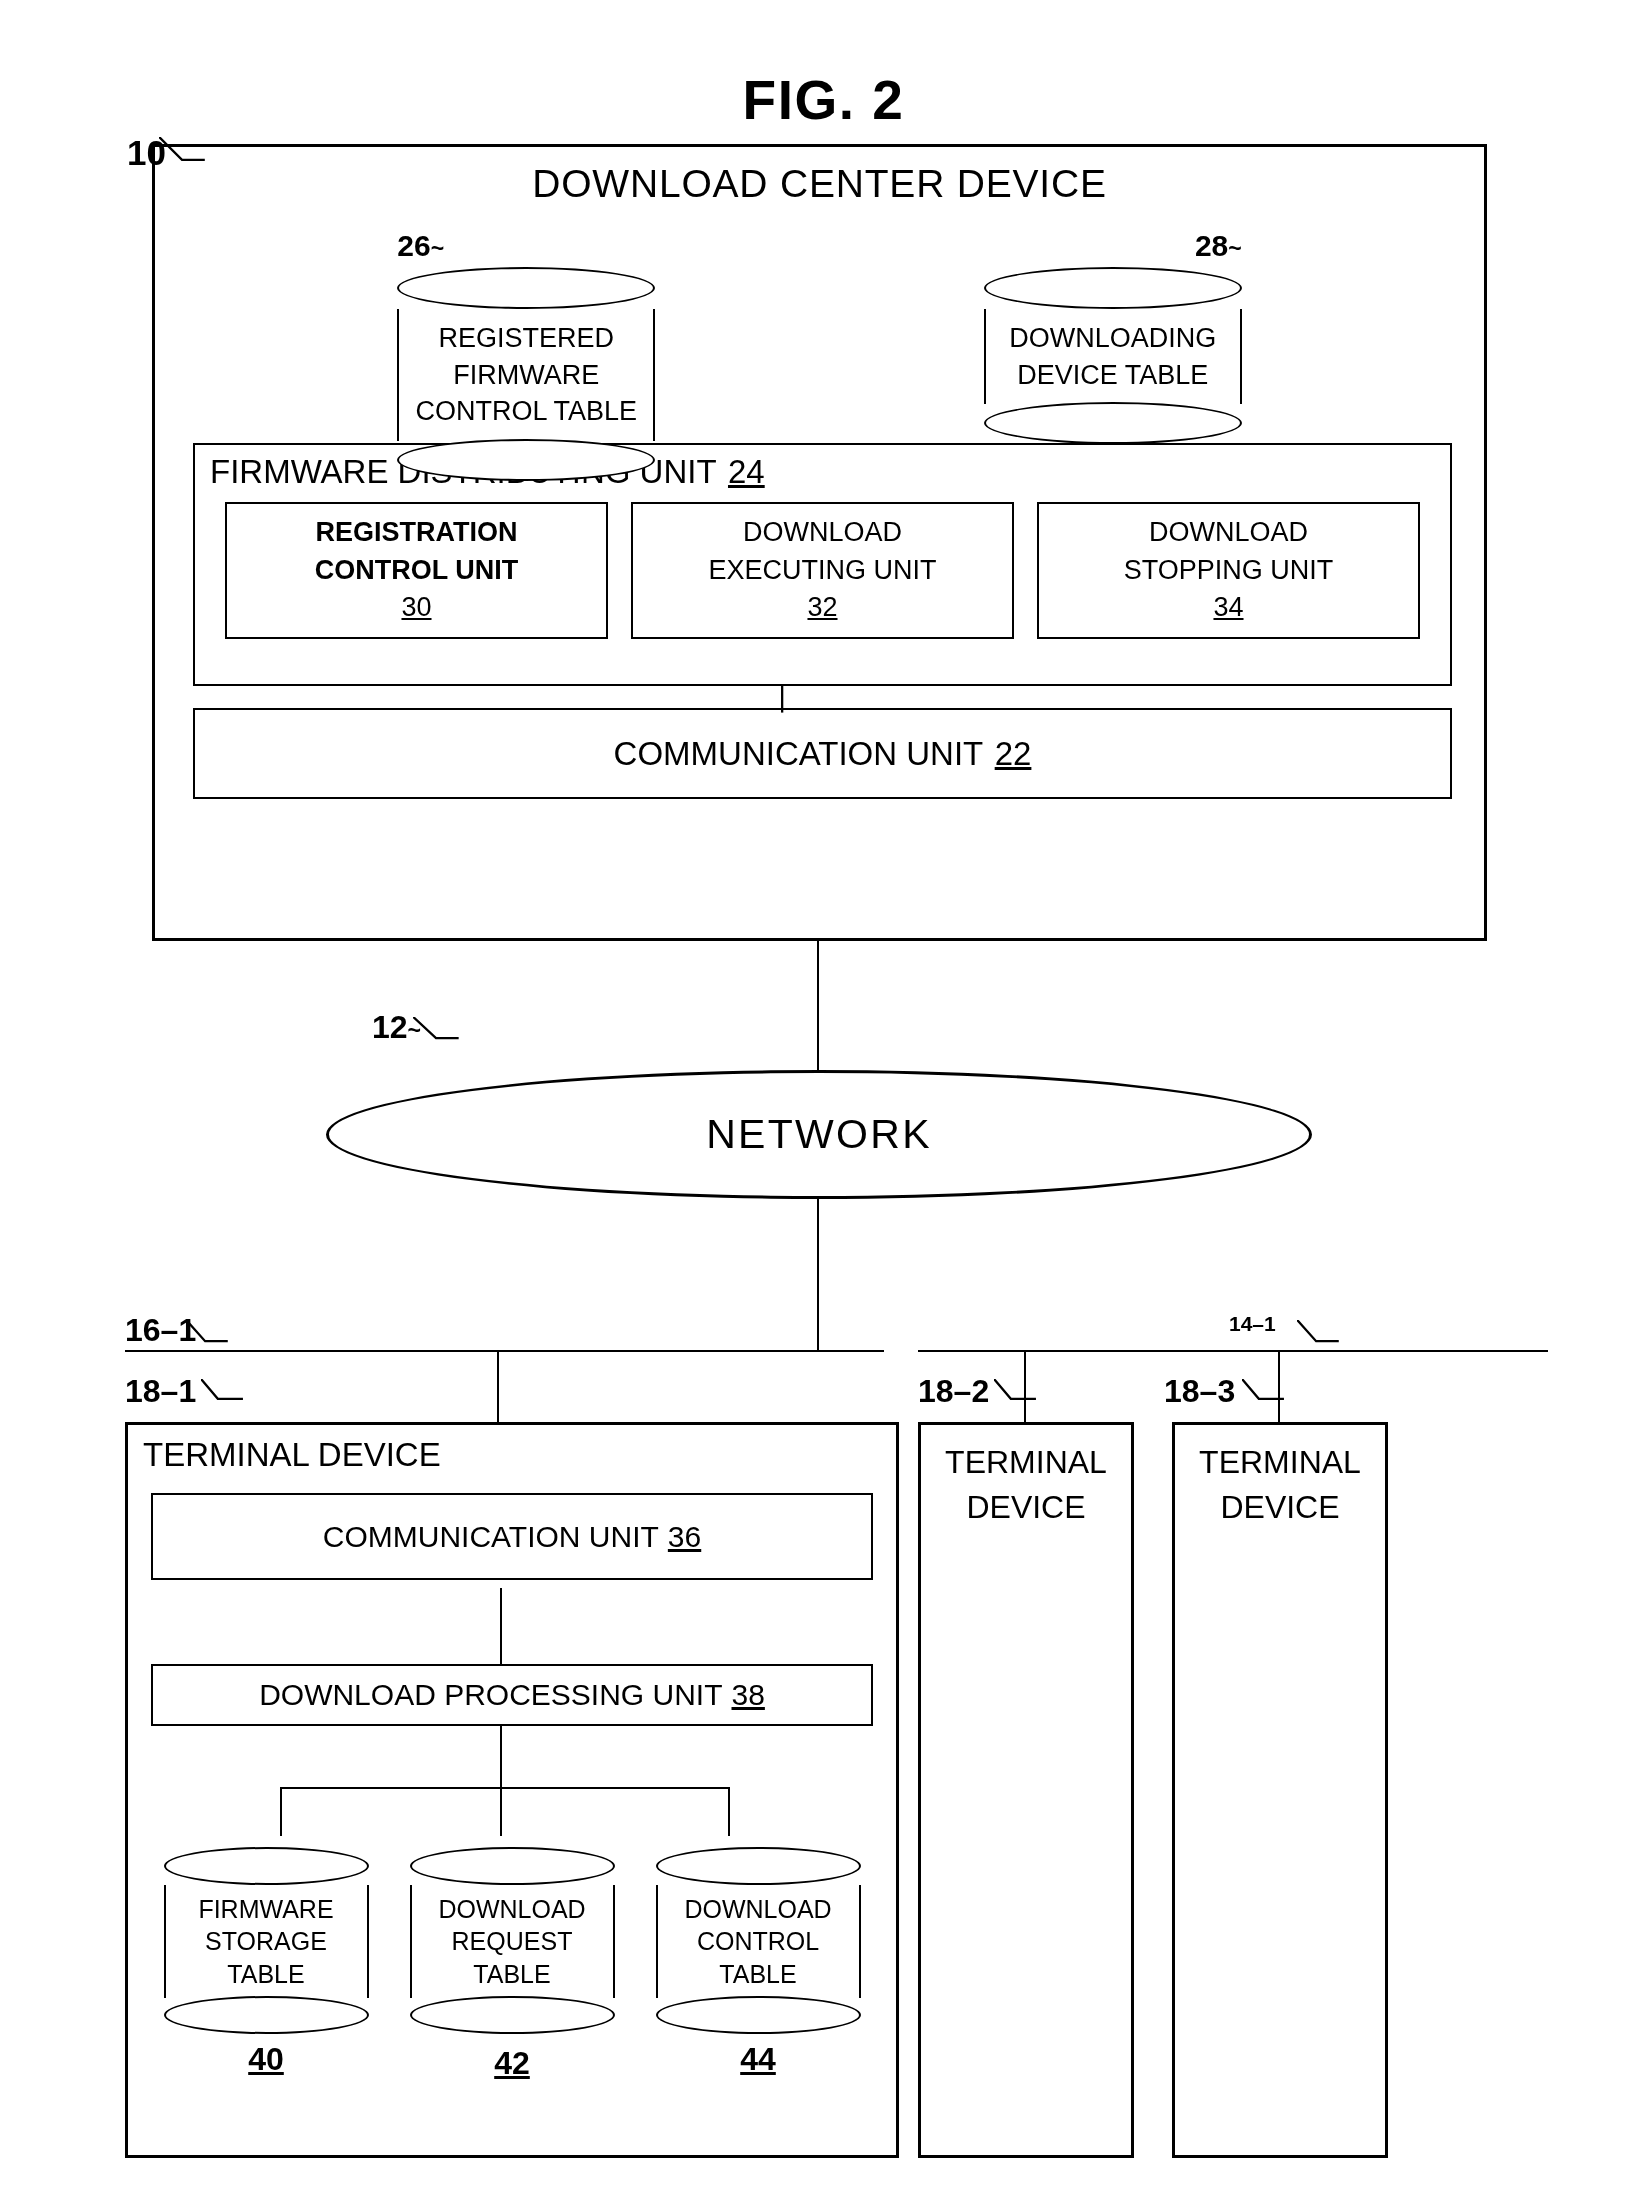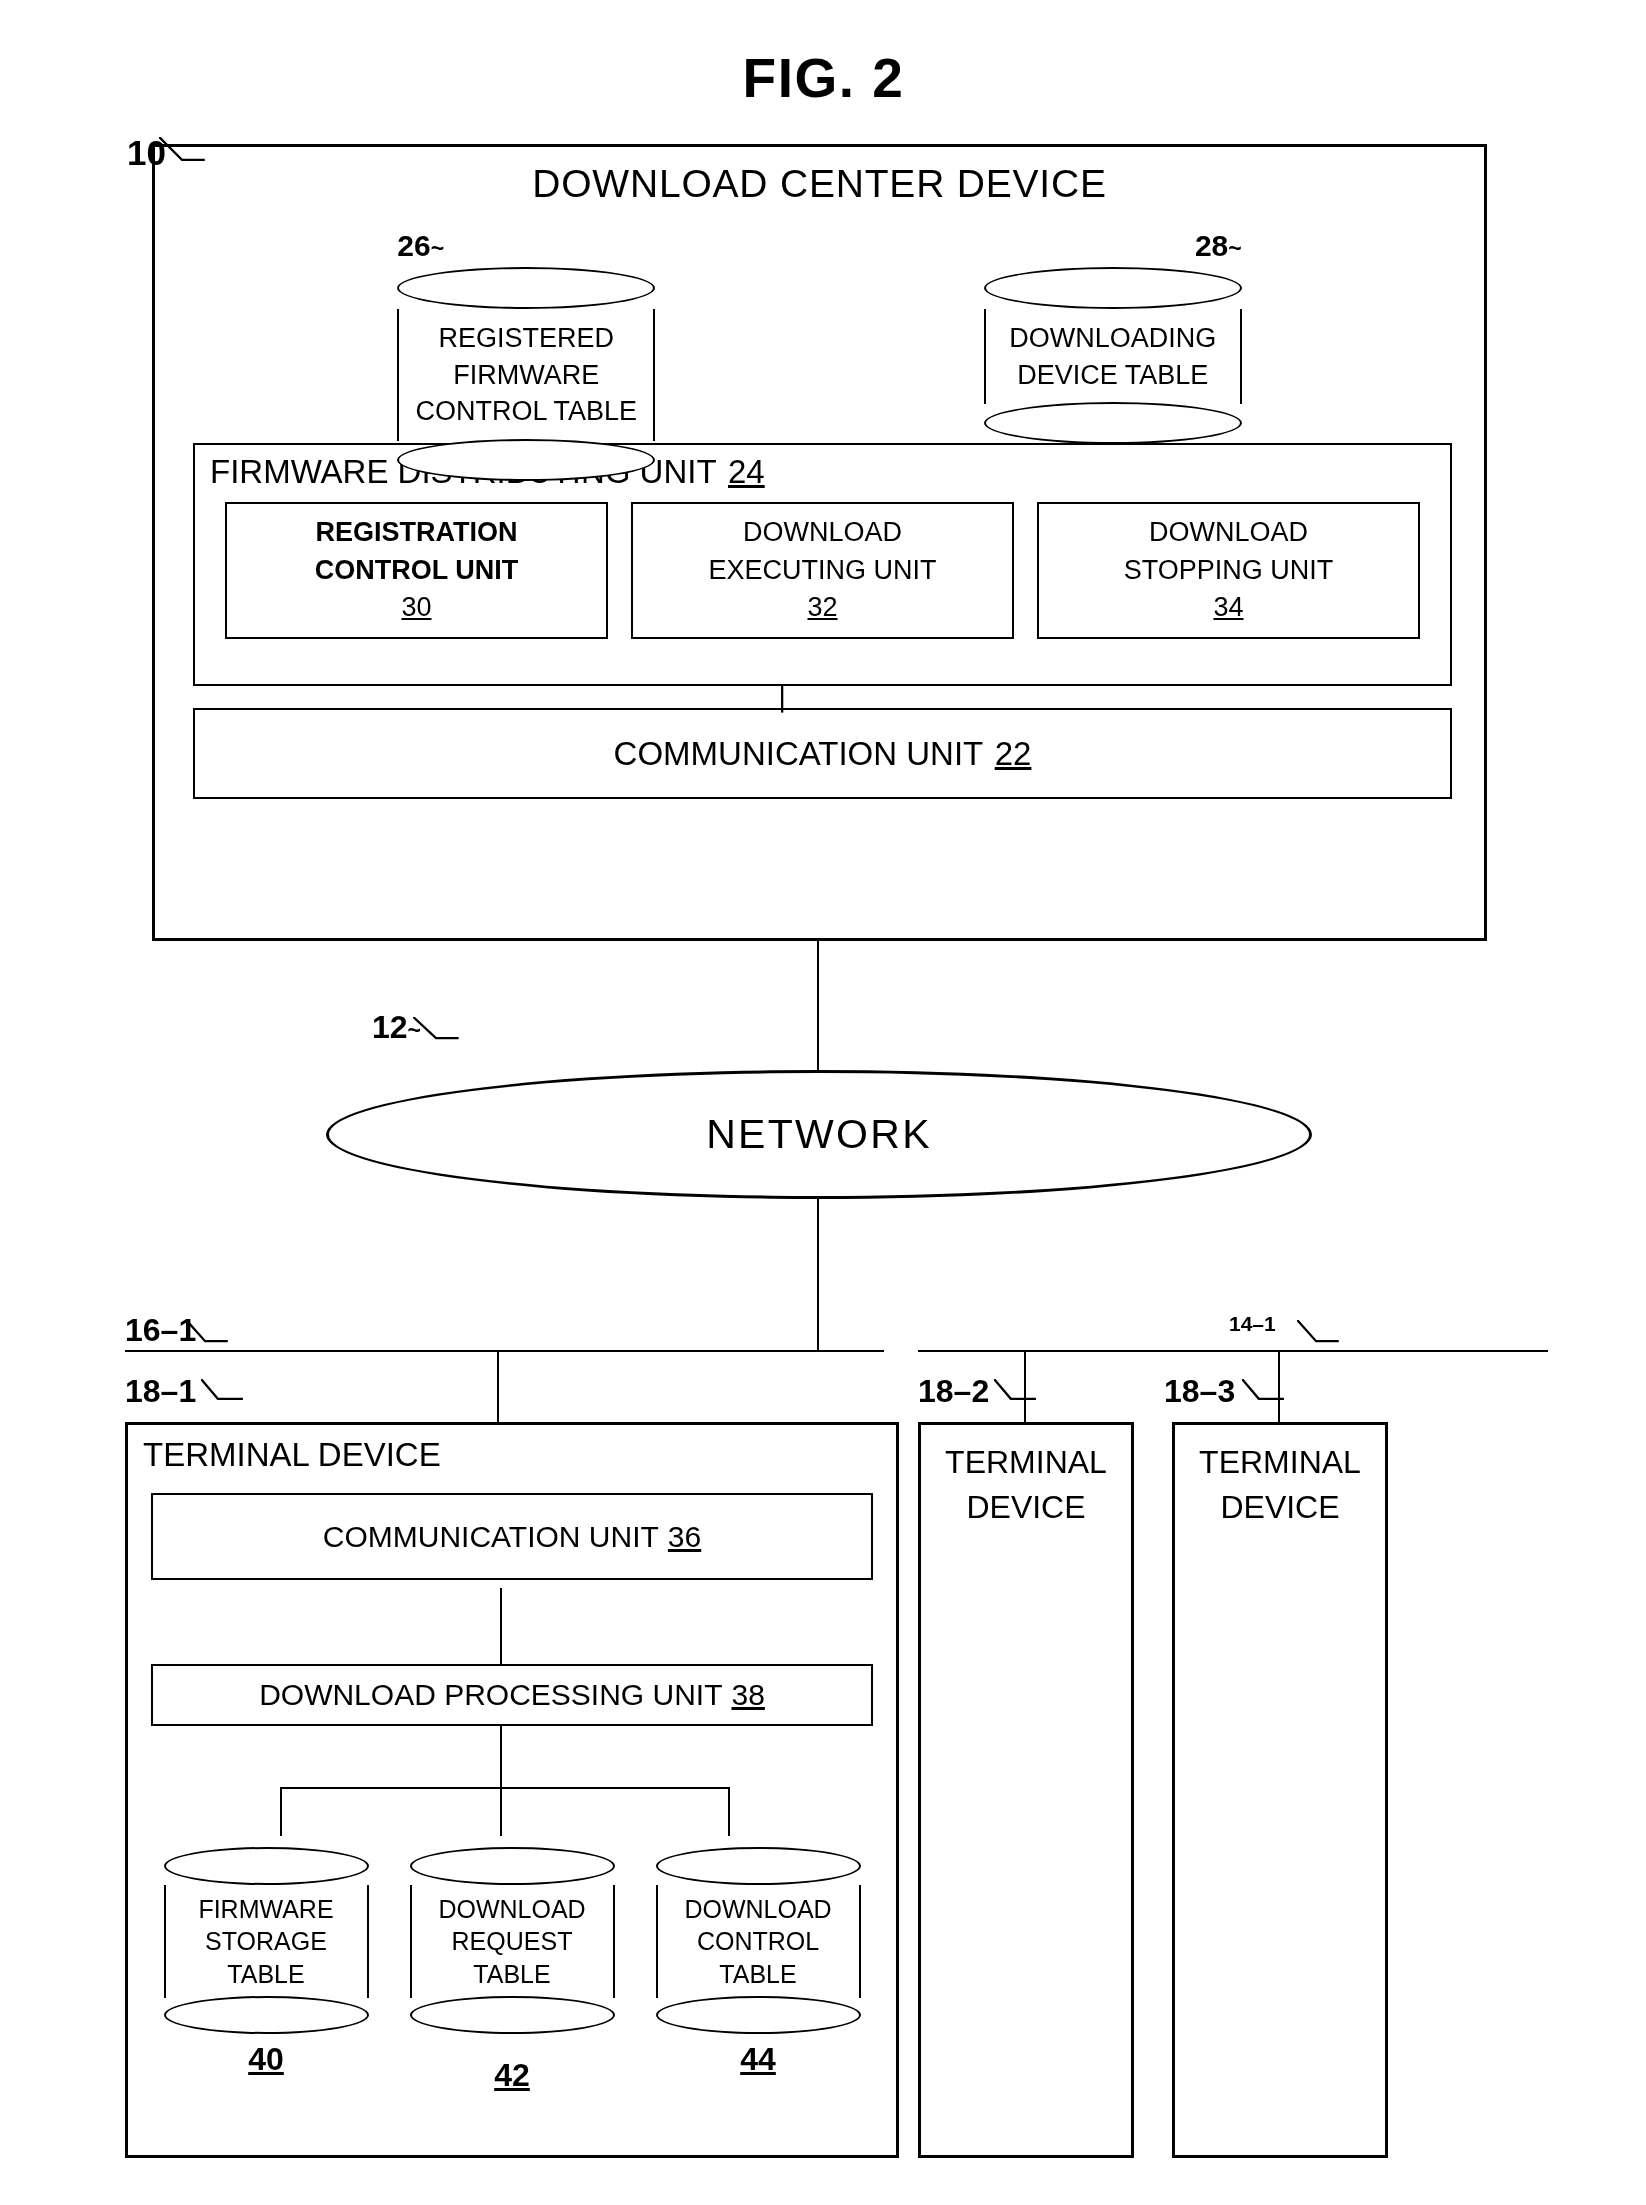--- a/index.html
+++ b/index.html
@@ -17,21 +17,21 @@
       min-height: 2205px;
       position: relative;
       background: #fff;
     }
 
     
     .fig-title {
       text-align: center;
       font-size: 55px;
       font-weight: bold;
-      padding-top: 46px;
+      padding-top: 68px;
       padding-bottom: 23px;
       letter-spacing: 1.5px;
     }
 
     
     .download-center-box {
       position: absolute;
       top: 144px;
       left: 152px;
       width: 1335px;
@@ -244,21 +244,21 @@
       </div>
 
       <div style="display:flex;flex-direction:column;align-items:center;">
         <div style="width:205px;height:38px;border:2.3px solid #000;border-radius:50%;background:#fff;position:relative;z-index:2;"></div>
         <div style="width:205px;border-left:2.3px solid #000;border-right:2.3px solid #000;background:#fff;text-align:center;font-size:25px;line-height:1.3;padding:7.6px;position:relative;z-index:1;">
           <span style="white-space:pre-line;">DOWNLOAD
 REQUEST
 TABLE</span>
         </div>
         <div style="width:205px;height:38px;border:2.3px solid #000;border-radius:50%;background:#fff;margin-top:-2.3px;position:relative;z-index:2;"></div>
-        <div style="font-size:32px;font-weight:bold;margin-top:23px;">
+        <div style="font-size:32px;font-weight:bold;margin-top:11px;">
           <span class="underlined">42</span>
         </div>
       </div>
 
       <div style="display:flex;flex-direction:column;align-items:center;">
         <div style="width:205px;height:38px;border:2.3px solid #000;border-radius:50%;background:#fff;position:relative;z-index:2;"></div>
         <div style="width:205px;border-left:2.3px solid #000;border-right:2.3px solid #000;background:#fff;text-align:center;font-size:25px;line-height:1.3;padding:7.6px;position:relative;z-index:1;">
           <span style="white-space:pre-line;">DOWNLOAD
 CONTROL
 TABLE</span>

